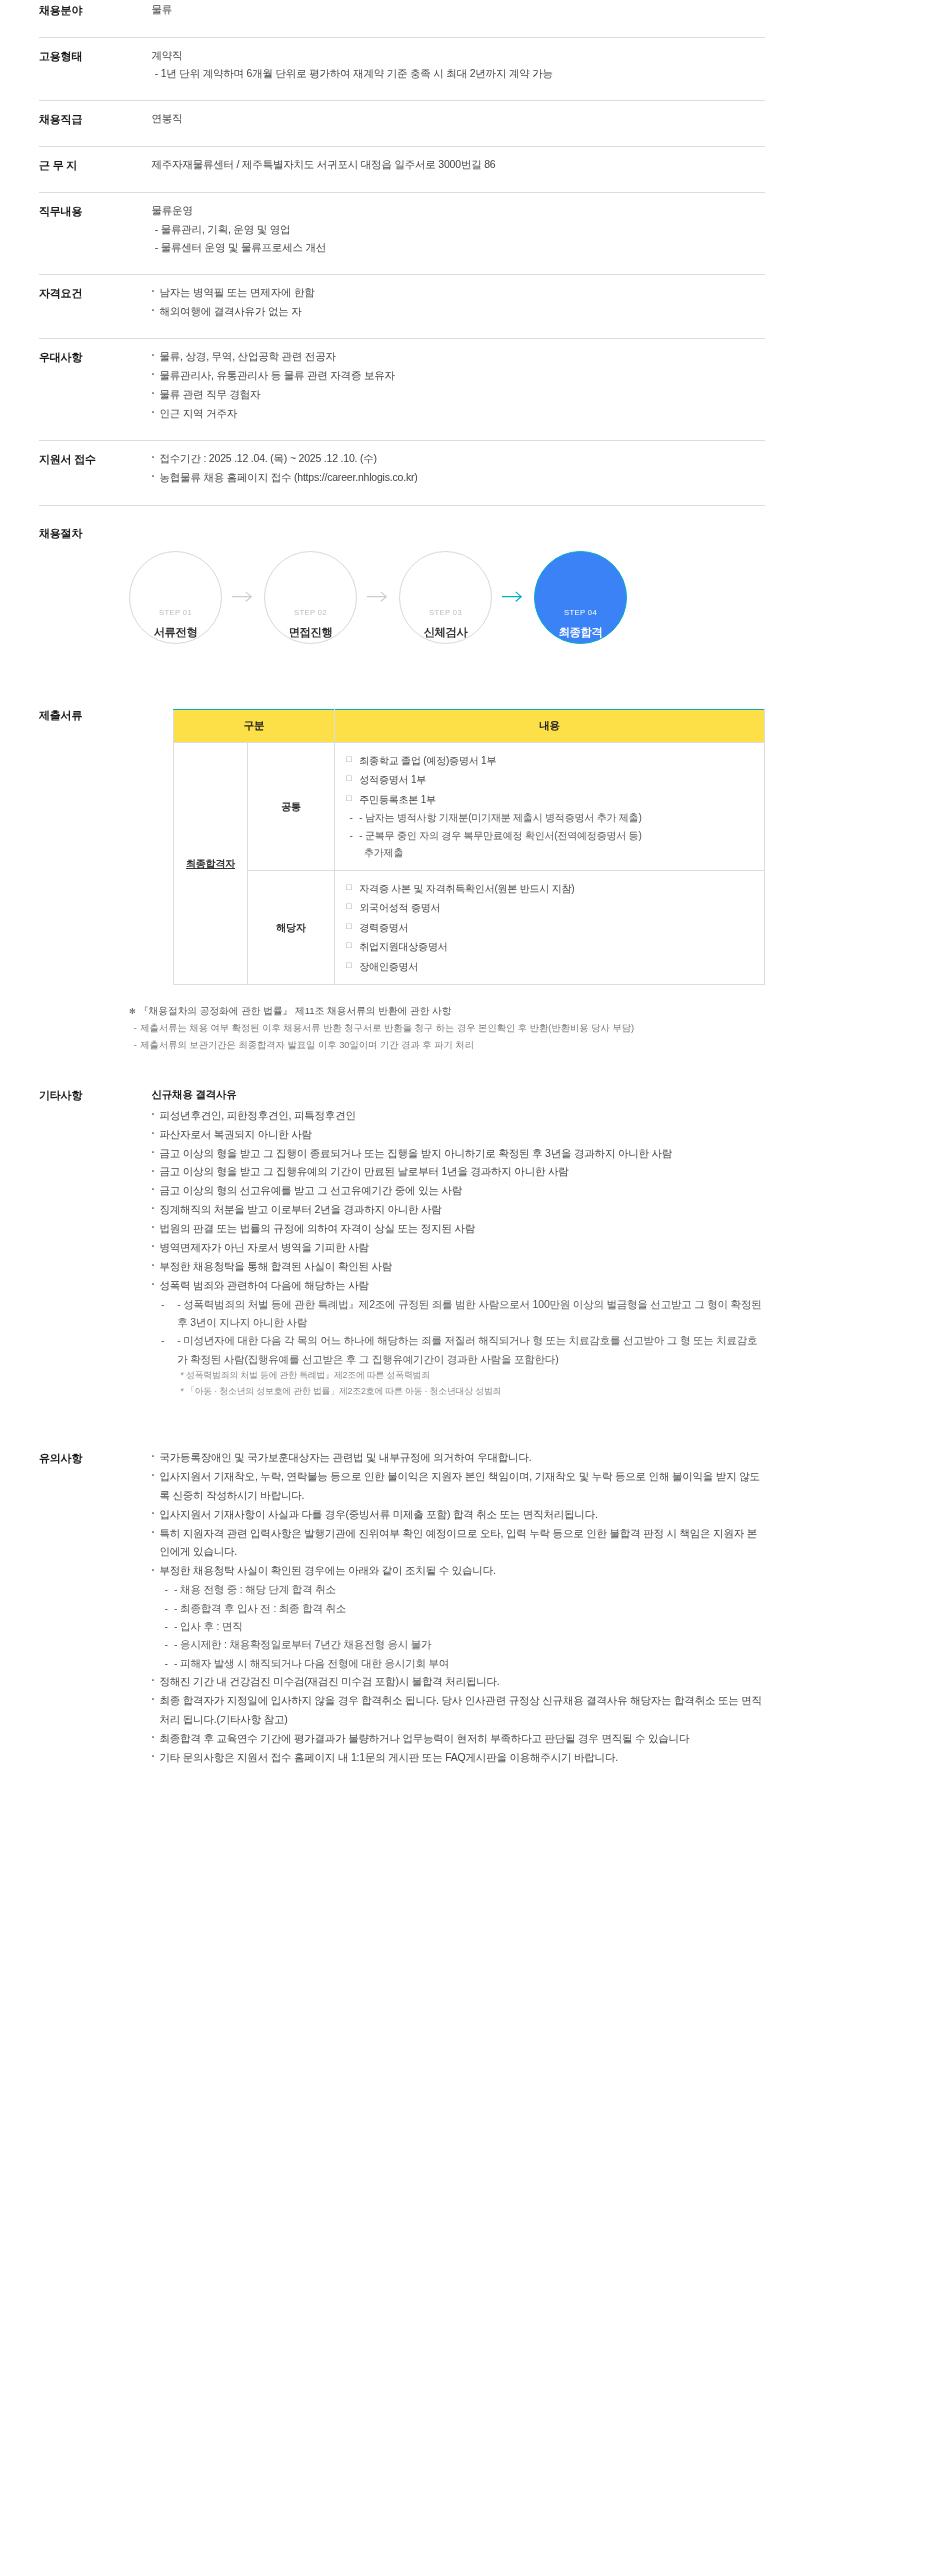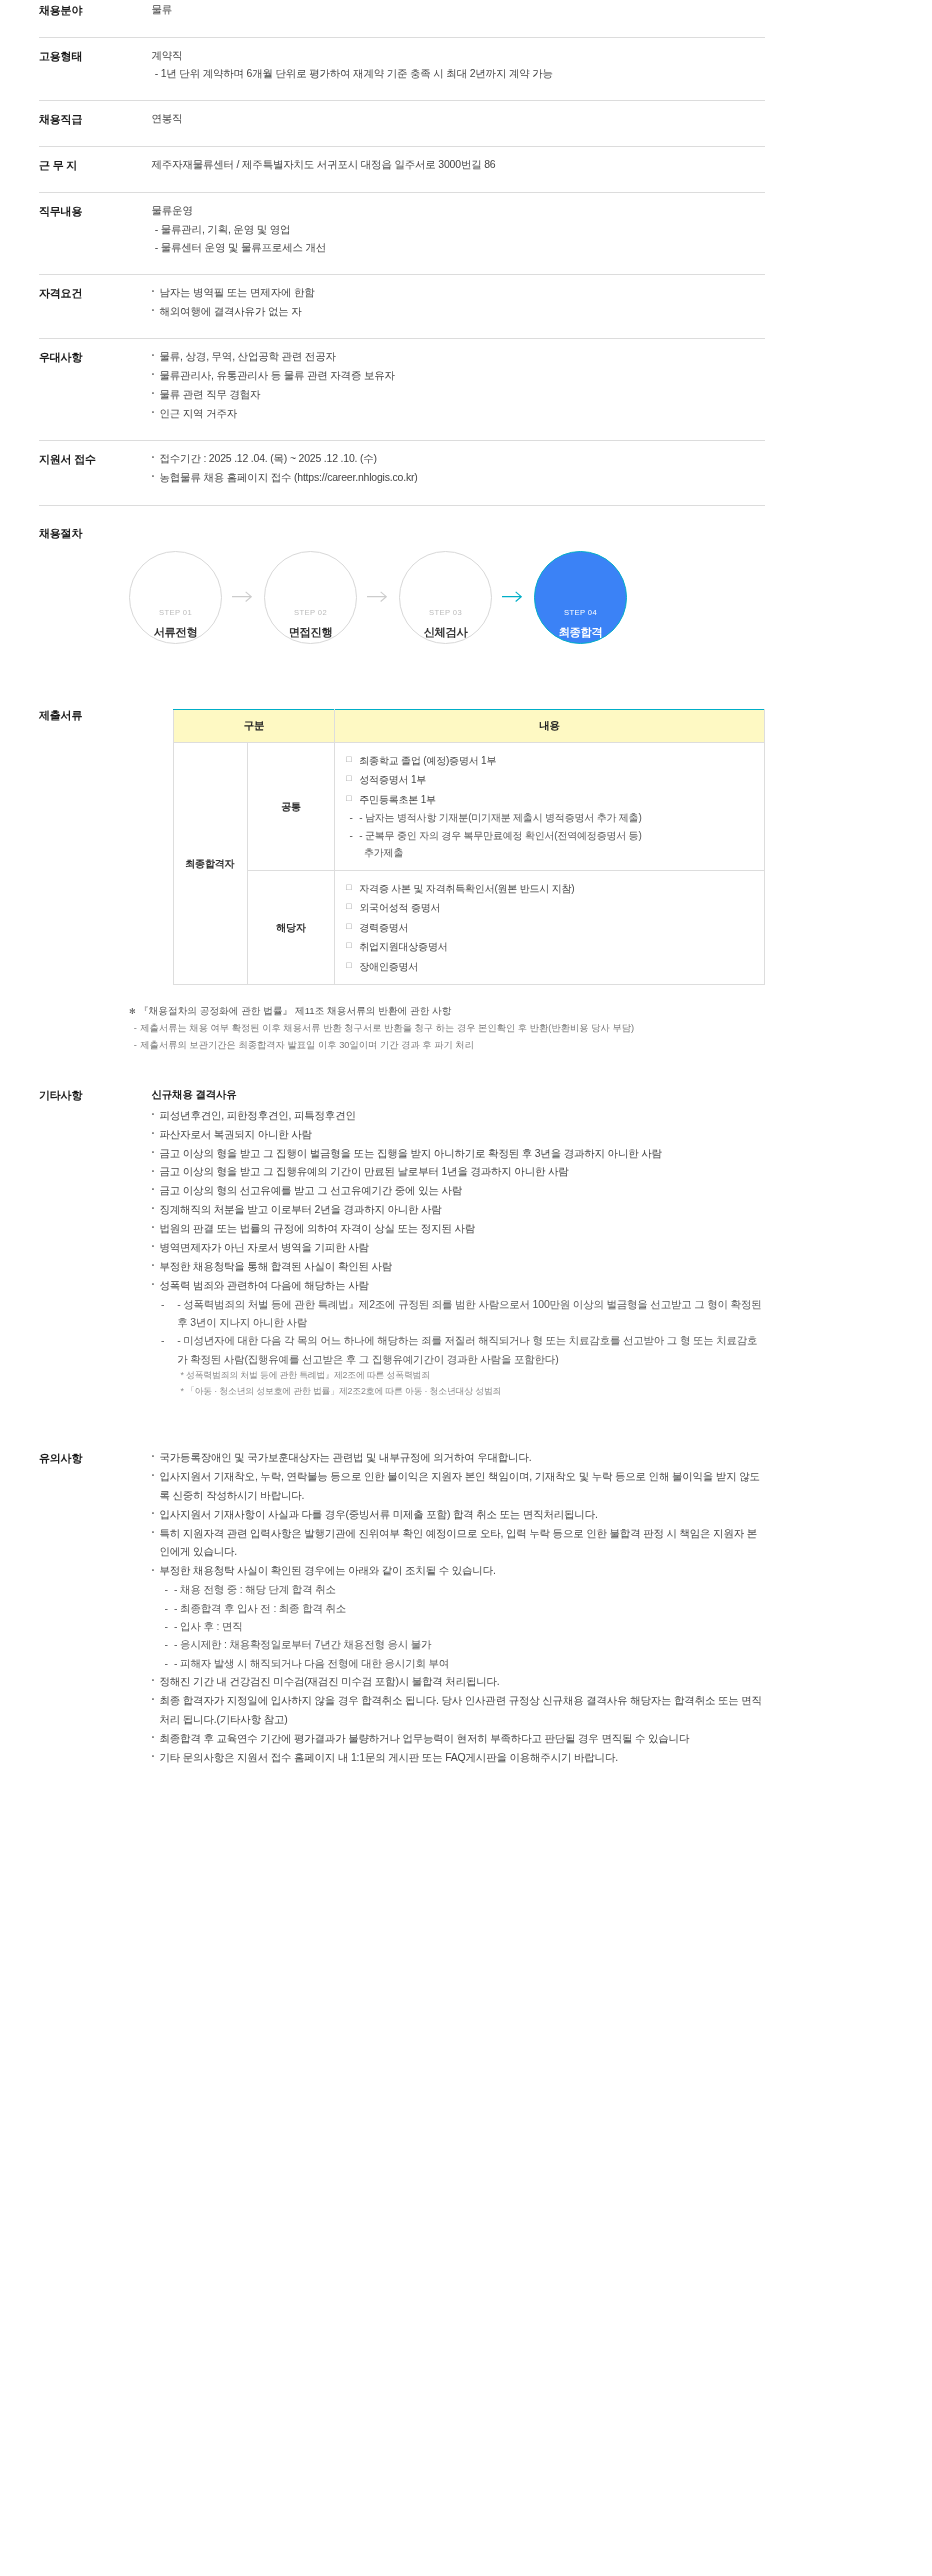--- a/index.html
+++ b/index.html
@@ -124,31 +124,33 @@
   }
   .doc-table th, .doc-table td {
     border: 0.8px solid #dddddd;
     padding: 8px 11.3px;
     font-size: 10px;
     color: #444;
     vertical-align: middle;
   }
   .doc-table thead th {
     border-top: 1.6px solid #00aec7;
-    background: #fef9c3;
+    background: #fde047;
     text-align: center;
     font-weight: bold;
     color: #222;
     padding: 7.2px 0;
     font-size: 10.5px;
   }
   .doc-table td.center {
+    text-align: center;
     font-weight: bold;
     color: #333;
     width: 74px;
+    text-decoration: underline;
   }
   .doc-table td.grp {
     text-align: center;
     font-weight: bold;
     color: #333;
     width: 87px;
   }
   ul.squares {
     list-style: none;
     margin: 0; padding: 0;
@@ -407,21 +409,21 @@
 
   <div class="spacer-lg"></div>
 
   <div class="row">
     <div class="label">기타사항</div>
     <div class="content">
       <div class="subhead">신규채용 결격사유</div>
       <ul class="dots">
         <li>피성년후견인, 피한정후견인, 피특정후견인</li>
         <li>파산자로서 복권되지 아니한 사람</li>
-        <li>금고 이상의 형을 받고 그 집행이 벌금형을 또는 집행을 받지 아니하기로 확정된 후 3년을 경과하지 아니한 사람</li>
+        <li>금고 이상의 형을 받고 그 집행이 종료되거나 또는 집행을 받지 아니하기로 확정된 후 3년을 경과하지 아니한 사람</li>
         <li>금고 이상의 형을 받고 그 집행유예의 기간이 만료된 날로부터 1년을 경과하지 아니한 사람</li>
         <li>금고 이상의 형의 선고유예를 받고 그 선고유예기간 중에 있는 사람</li>
         <li>징계해직의 처분을 받고 이로부터 2년을 경과하지 아니한 사람</li>
         <li>법원의 판결 또는 법률의 규정에 의하여 자격이 상실 또는 정지된 사람</li>
         <li>병역면제자가 아닌 자로서 병역을 기피한 사람</li>
         <li>부정한 채용청탁을 통해 합격된 사실이 확인된 사람</li>
         <li>성폭력 범죄와 관련하여 다음에 해당하는 사람</li>
       </ul>
       <div class="deep" style="margin-left:8px;">
           <span style="display:block;margin-left:6.4px;">- 성폭력범죄의 처벌 등에 관한 특례법』제2조에 규정된 죄를 범한 사람으로서 100만원 이상의 벌금형을 선고받고 그 형이 확정된 후 3년이 지나지 아니한 사람</span>

